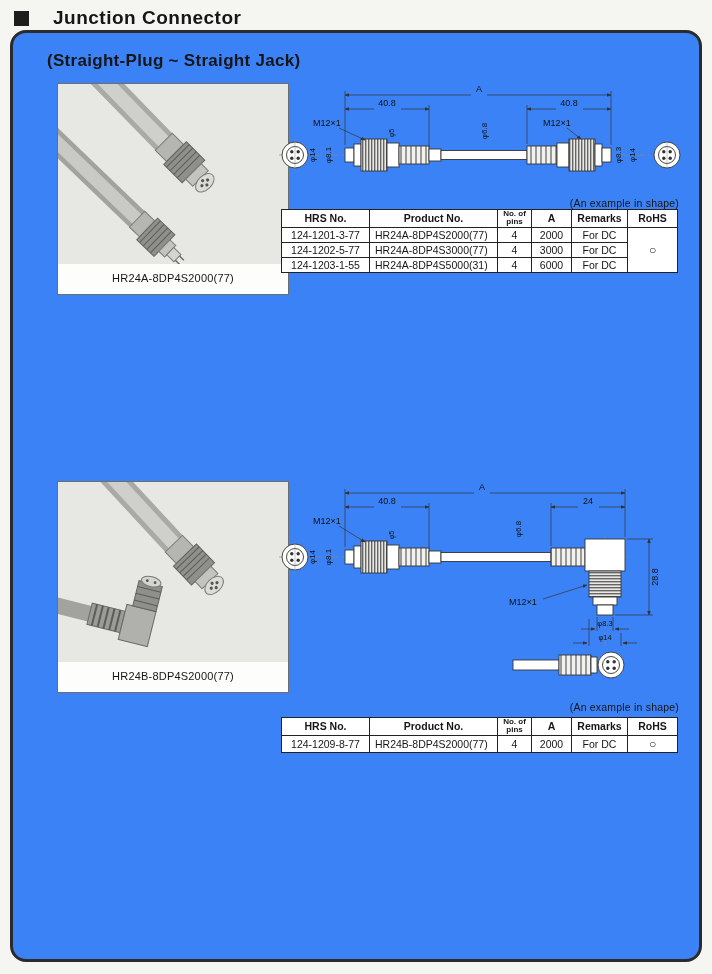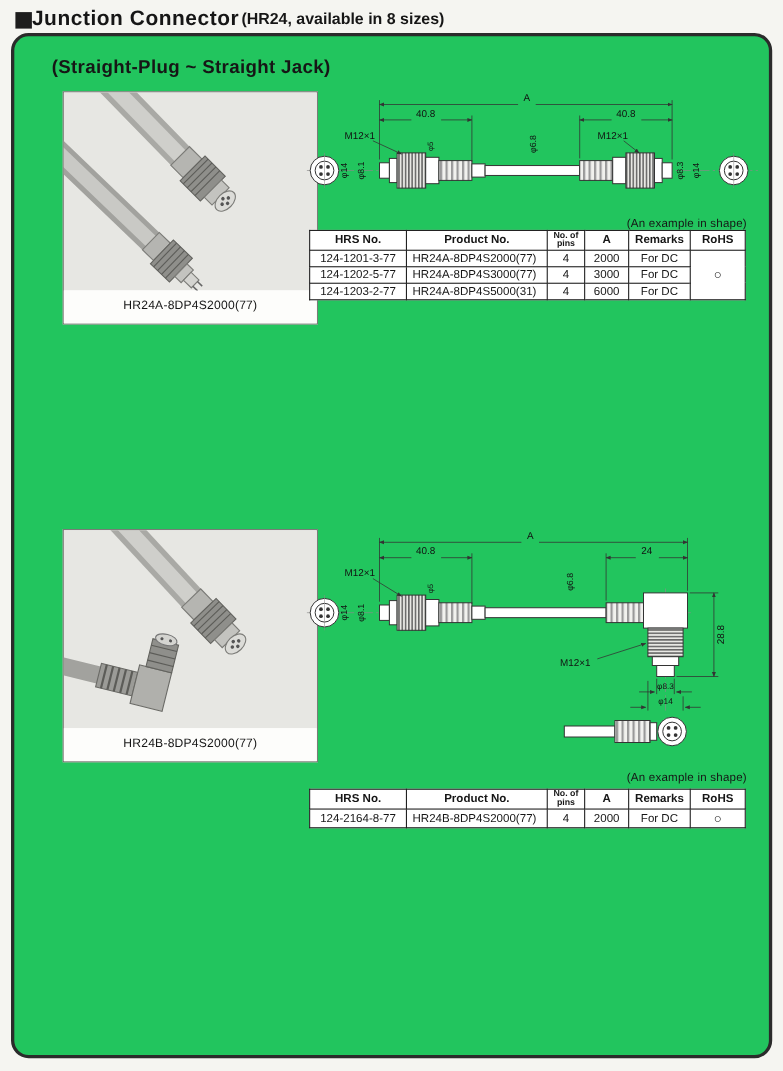--- a/index.html
+++ b/index.html
@@ -7,31 +7,31 @@
   body {
     width:712px; height:974px;
     background:#f5f5f1;
     font-family:"Liberation Sans", sans-serif;
     color:#161616;
     position:relative;
     overflow:hidden;
   }
   .title-row {
     position:absolute; top:7px; left:14px;
-    display:flex; align-items:center; gap:0;
+    display:flex; align-items:center; gap:24px;
   }
   .title-square { width:15px; height:15px; background:#1d1d1d; flex:0 0 auto; }
   .title-main { font-size:19px; font-weight:bold; letter-spacing:.5px; }
   .title-sub  { font-size:14.5px; font-weight:bold; margin-left:2px; }
 
   .main-border {
     position:absolute; left:10px; top:30px;
     width:692px; height:932px;
     border:3px solid #2b2b2b; border-radius:16px;
-    background:#22c55e;
+    background:#3b82f6;
   }
   .section-heading {
     position:absolute; font-size:17px; font-weight:bold; letter-spacing:.3px;
     white-space:nowrap;
   }
   .photo-box {
     position:absolute; width:232px; height:212px;
     border:1px solid #6e6e6a; background:#fff;
   }
   .photo-box svg { display:block; }
@@ -59,21 +59,20 @@
   .w-rem  { width:56px; }
   .w-rohs { width:50px; }
   svg text { font-family:"Liberation Sans", sans-serif; }
 </style>
 </head>
 <body>
 
 <div class="title-row">
   <span class="title-square"></span>
   <span class="title-main">Junction Connector</span>
-  <span class="title-sub">(HR24, available in 8 sizes)</span>
 </div>
 
 <div class="main-border">
 
   <div class="section-heading" style="left:34px; top:18px;">(Straight-Plug ~ Straight Jack)</div>
 
   <div class="photo-box" style="left:44px; top:50px;">
     <svg width="230" height="180" viewBox="0 0 230 180">
       <rect width="230" height="180" fill="#e7e7e3"></rect>
       <g>
@@ -222,21 +221,21 @@
         <td class="rohs" rowspan="3">○</td>
       </tr>
       <tr>
         <td>124-1202-5-77</td>
         <td class="left">HR24A-8DP4S3000(77)</td>
         <td>4</td>
         <td>3000</td>
         <td>For DC</td>
       </tr>
       <tr>
-        <td>124-1203-2-77</td>
+        <td>124-1203-1-55</td>
         <td class="left">HR24A-8DP4S5000(31)</td>
         <td>4</td>
         <td>6000</td>
         <td>For DC</td>
       </tr>
     </tbody>
   </table>
 
 
   <div class="photo-box" style="left:44px; top:448px;">
@@ -393,21 +392,21 @@
         <th class="w-hrs">HRS No.</th>
         <th class="w-prod">Product No.</th>
         <th class="w-pins small">No. of pins</th>
         <th class="w-a">A</th>
         <th class="w-rem">Remarks</th>
         <th class="w-rohs">RoHS</th>
       </tr>
     </thead>
     <tbody>
       <tr>
-        <td>124-2164-8-77</td>
+        <td>124-1209-8-77</td>
         <td class="left">HR24B-8DP4S2000(77)</td>
         <td>4</td>
         <td>2000</td>
         <td>For DC</td>
         <td class="rohs">○</td>
       </tr>
     </tbody>
   </table>
 
 </div>

